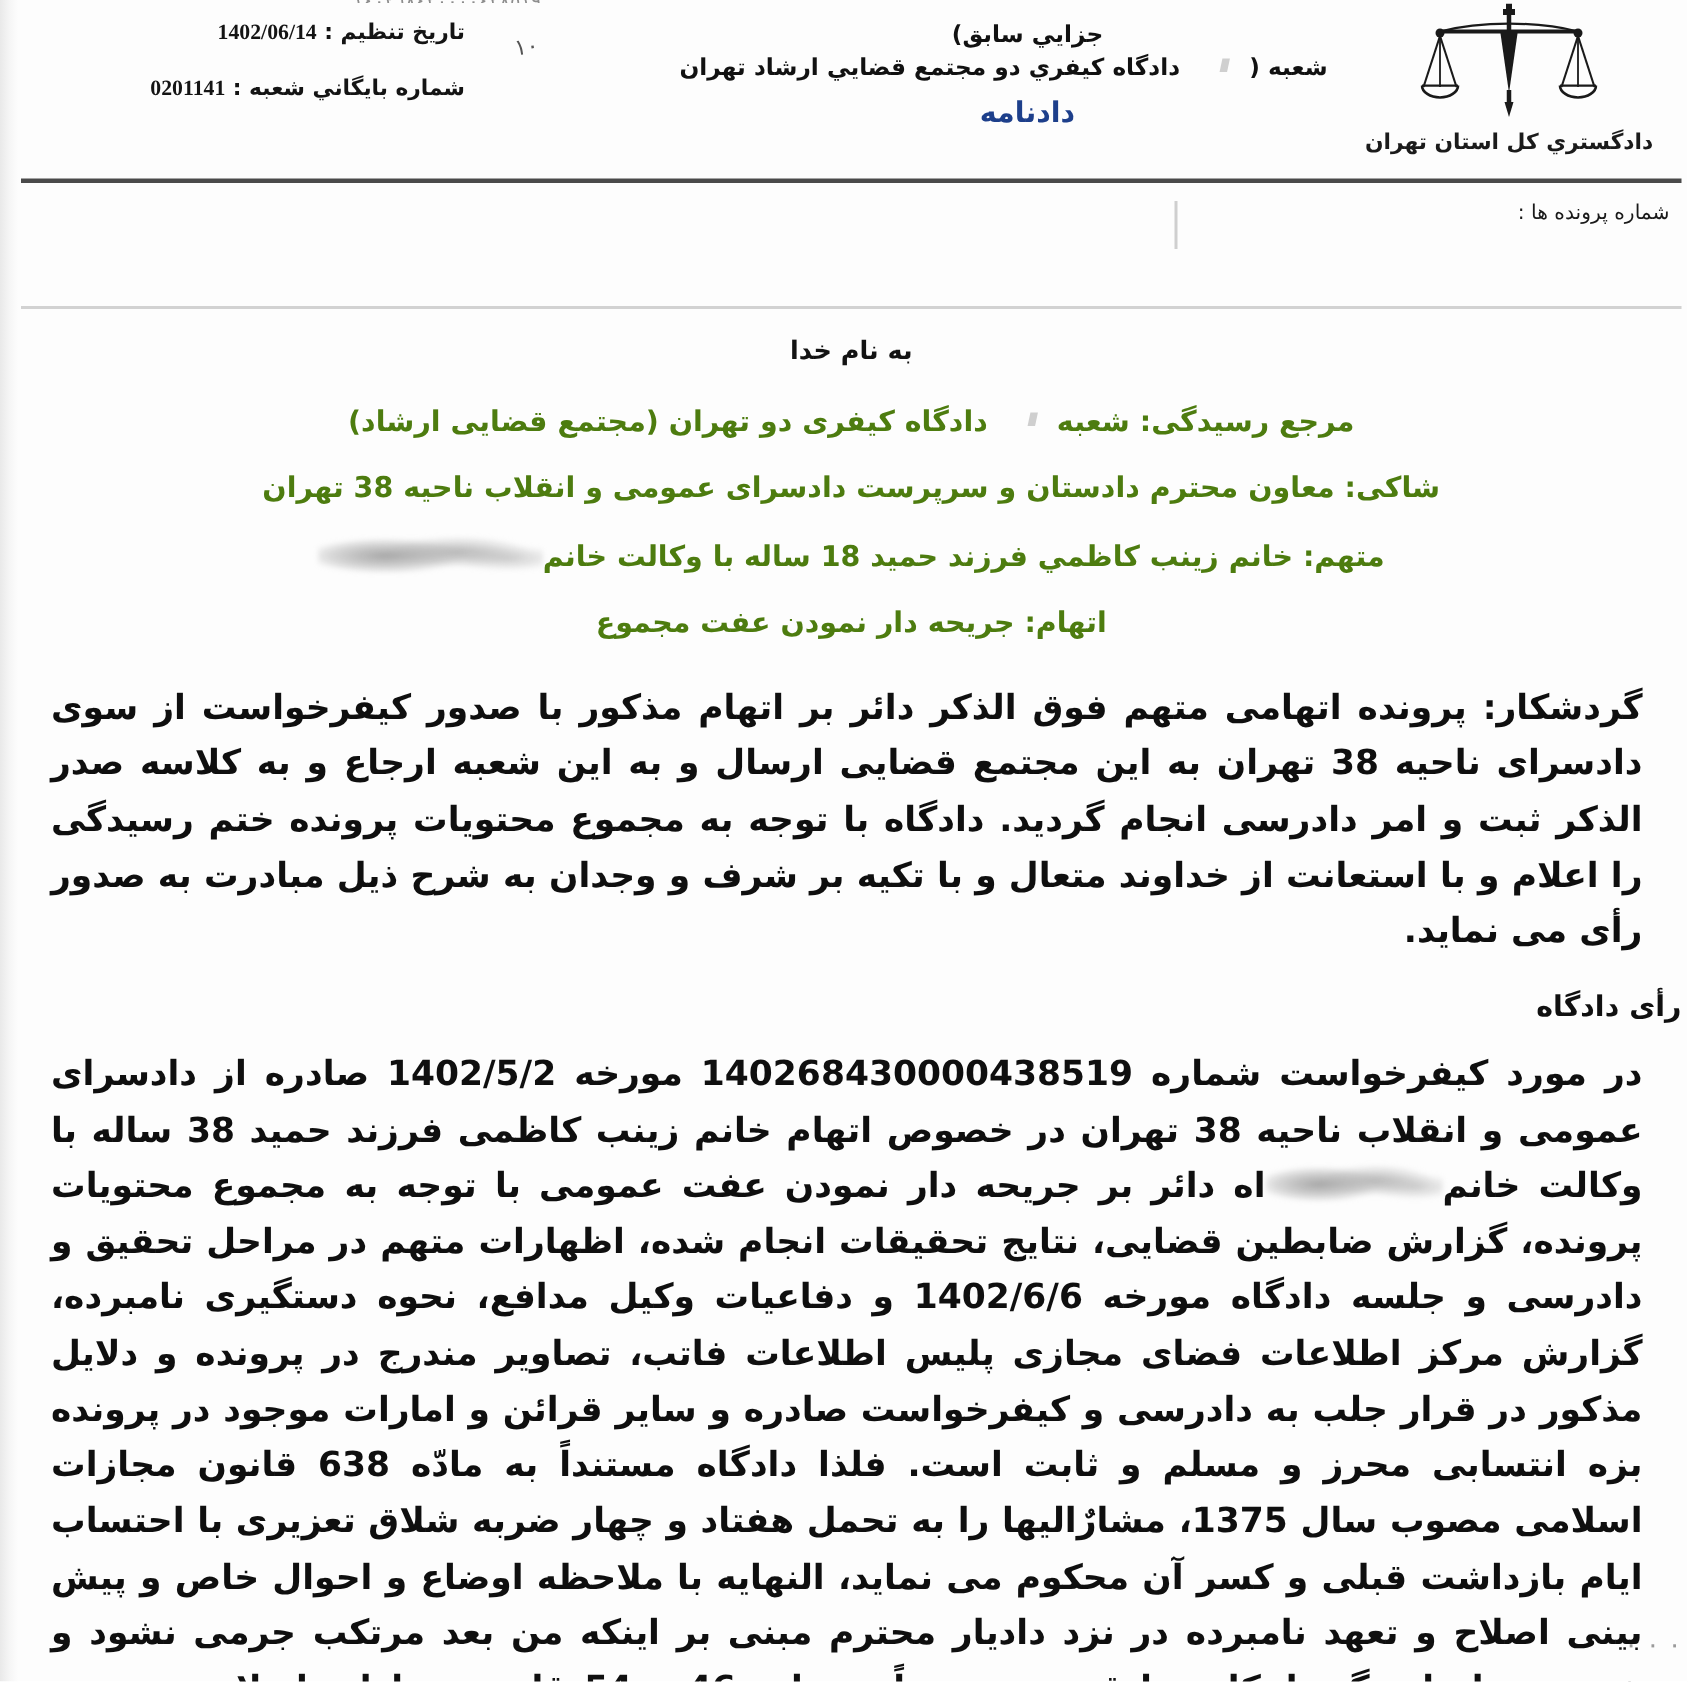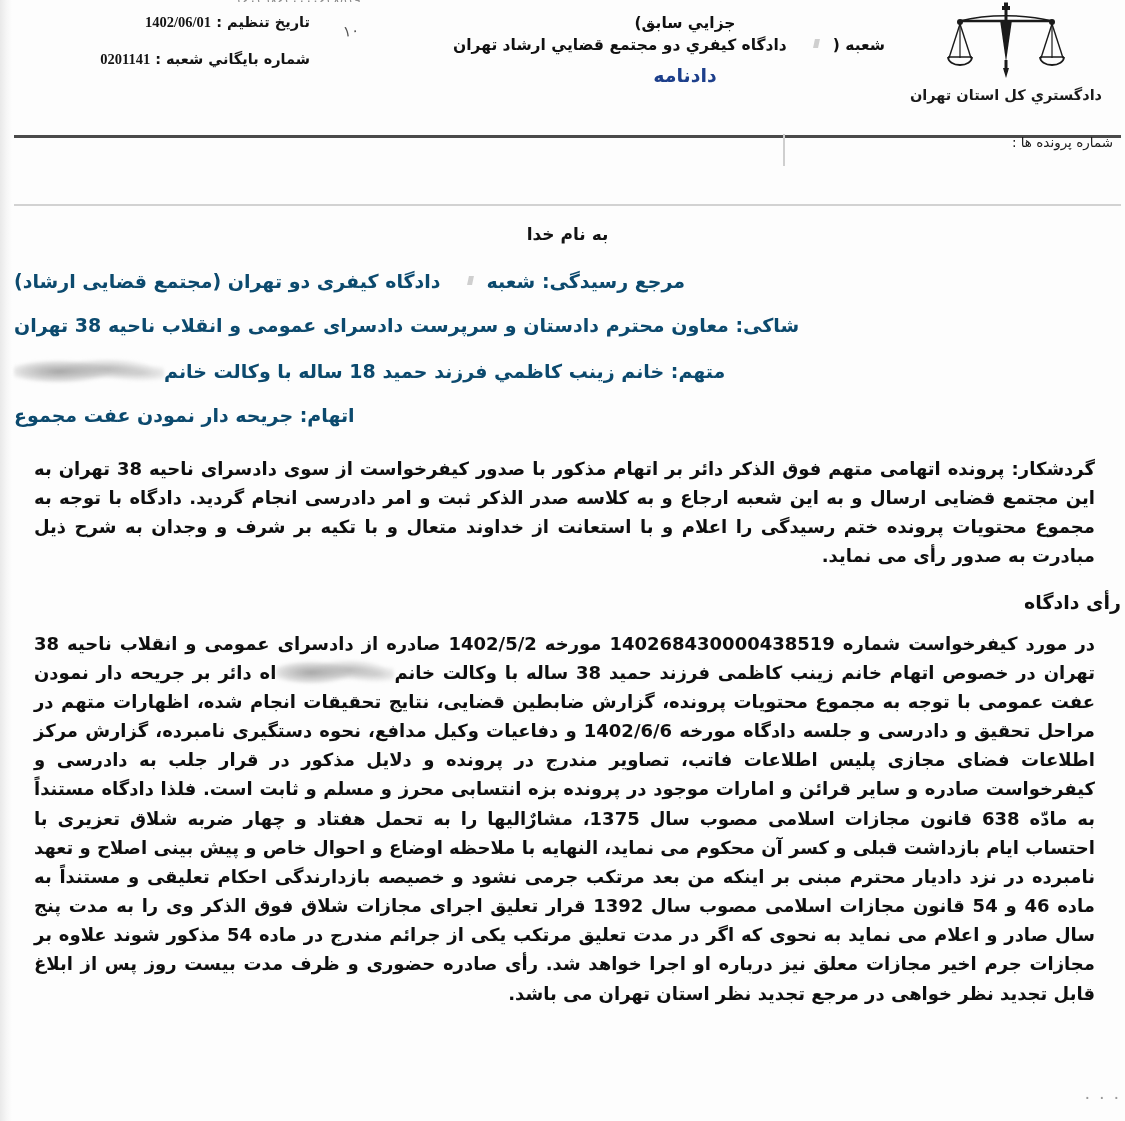--- a/index.html
+++ b/index.html
@@ -34,21 +34,21 @@
     height: 1121px;
     background: linear-gradient(to right, #e9e9e9 0%, #f6f6f6 55%, #fdfdfd 100%);
   }
 
   
   .header-band {
     position: absolute;
     top: 0;
     left: 14px;
     right: 4px;
-    height: 138px;
+    height: 122px;
     border-bottom: 3px solid #4a4a4a;
     box-sizing: border-box;
   }
   .header-inner {
     position: relative;
     width: 100%;
     height: 100%;
   }
 
   
@@ -212,36 +212,36 @@
     text-align: center;
     font-size: 17px;
     font-weight: bold;
     color: #131313;
     letter-spacing: 0.2px;
   }
 
   .field-line {
     font-size: 19px;
     font-weight: bold;
-    color: #0c4a6e;
-    text-align: left;
+    color: #4d7c0f;
+    text-align: center;
     white-space: nowrap;
     letter-spacing: -0.1px;
   }
 
   .section-heading {
     text-align: right;
     font-size: 19px;
     font-weight: bold;
     color: #101010;
     letter-spacing: 0.3px;
   }
 
   .para {
-    font-size: 18px;
+    font-size: 23px;
     font-weight: bold;
     color: #0f0f0f;
     line-height: 1.62;
     text-align: justify;
     text-align-last: center;
     padding: 0 26px 0 20px;
     letter-spacing: -0.15px;
   }
   .para.j {
     text-align: justify;
@@ -339,21 +339,21 @@
           <span>شعبه (</span><span class="branch-redaction"></span><span>دادگاه كيفري دو مجتمع قضايي ارشاد تهران</span>
         </div>
         <div class="doc-type">دادنامه</div>
       </div>
 
       <div class="stray-mark">١٠</div>
 
       <div class="meta-col">
         <div class="meta-row">
           <span class="meta-label">تاريخ تنظيم :</span>
-          <span class="meta-value">1402/06/01</span>
+          <span class="meta-value">1402/06/14</span>
         </div>
         <div class="meta-row">
           <span class="meta-label">شماره بايگاني شعبه :</span>
           <span class="meta-value">0201141</span>
         </div>
       </div>
 
     </div>
   </div>
 

